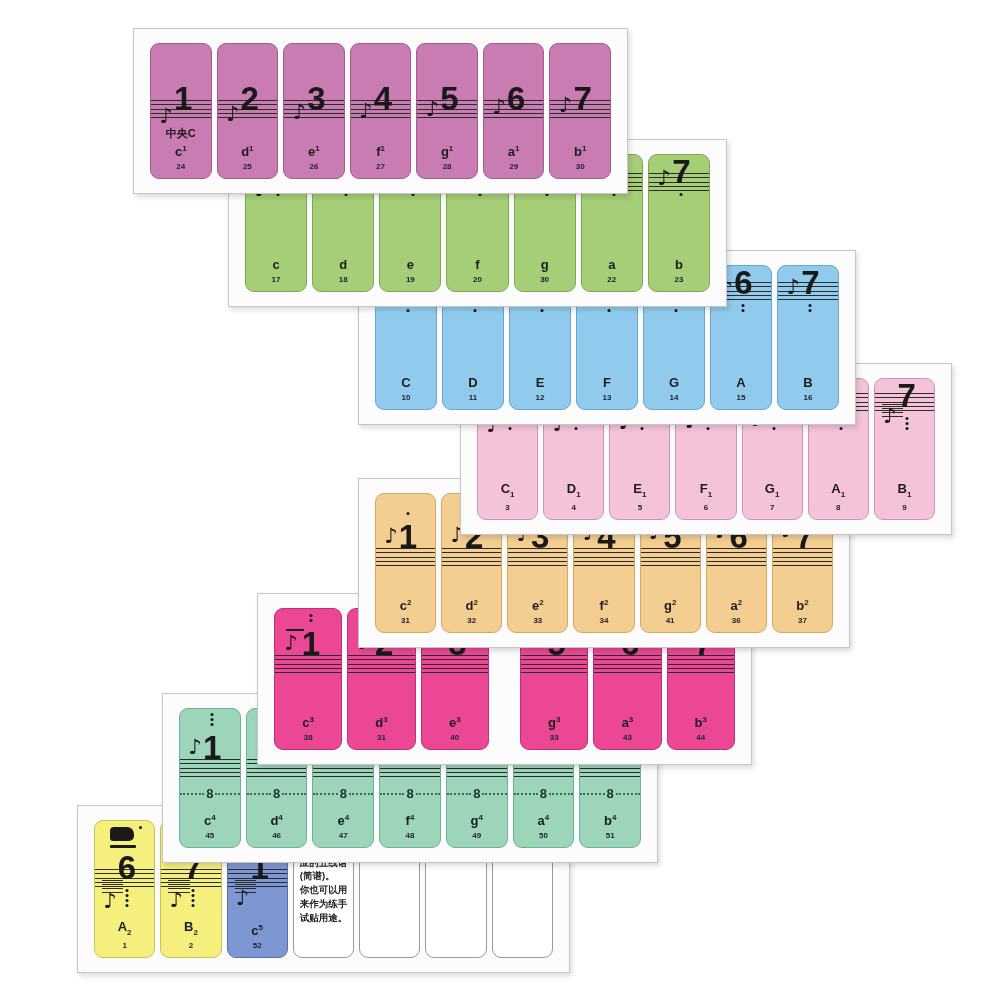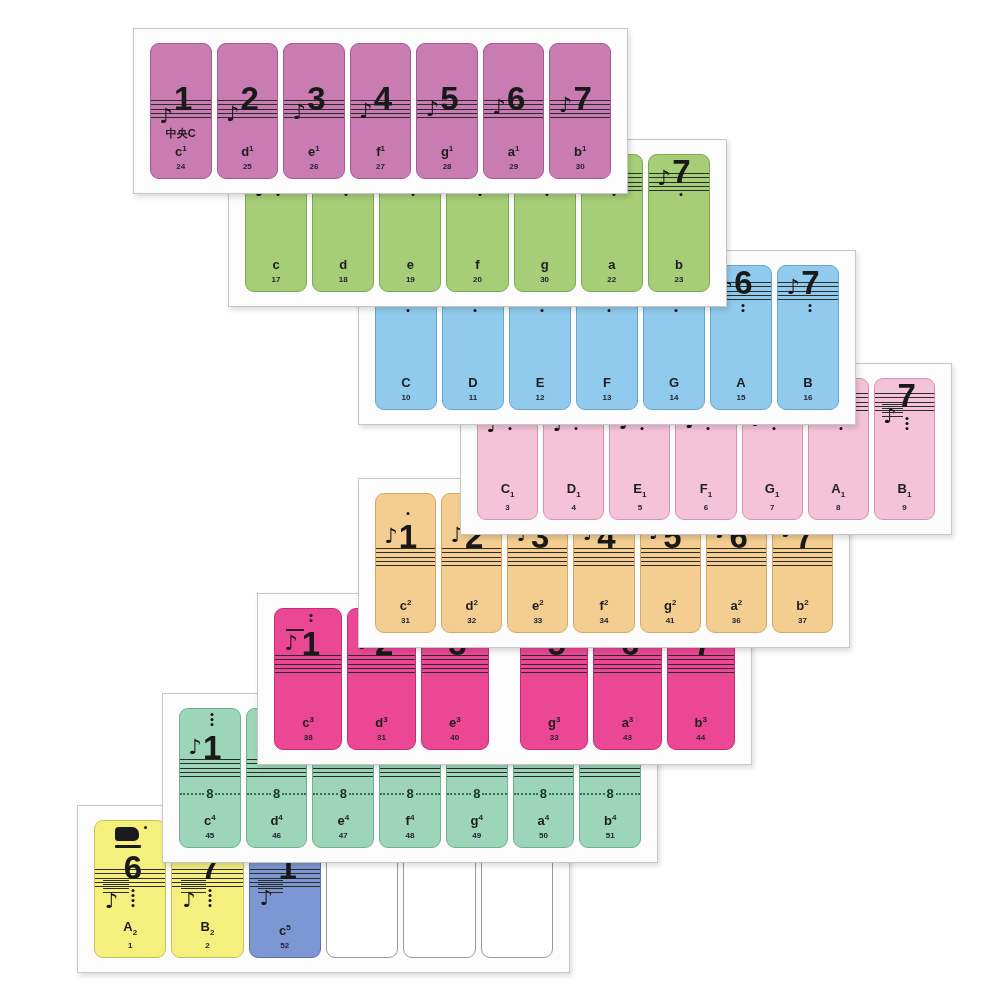--- a/index.html
+++ b/index.html
@@ -1023,40 +1023,51 @@
           <div class="ln"></div>
           <div class="ln"></div>
           <div class="ln"></div>
           <div class="ln"></div>
         </div>
         <div class="dash" style="top: 25px;"></div>
         <div class="note-name"><span>c</span><sup>5</sup></div>
         <div class="key-num">52</div>
       </div>
       <div class="sticker" style="background: rgb(255, 255, 255); border-color: rgb(154, 154, 154);">
-        <div class="staff gray" style="top: 12px;">
-          <div class="ln"></div>
-          <div class="ln"></div>
-          <div class="ln"></div>
-          <div class="ln"></div>
-          <div class="ln"></div>
+        <div class="instr">
+          <div>贴(需要用油</div>
+          <div>性笔写上对</div>
+          <div>应的五线谱</div>
+          <div>(简谱)。</div>
+          <div>你也可以用</div>
+          <div>来作为练手</div>
+          <div>试贴用途。</div>
         </div>
       </div>
       <div class="sticker" style="background: rgb(255, 255, 255); border-color: rgb(154, 154, 154);">
         <div class="staff gray" style="top: 12px;">
           <div class="ln"></div>
           <div class="ln"></div>
           <div class="ln"></div>
           <div class="ln"></div>
           <div class="ln"></div>
         </div>
       </div>
       <div class="sticker" style="background: rgb(255, 255, 255); border-color: rgb(154, 154, 154);">
         <div class="staff gray" style="top: 12px;">
           <div class="ln"></div>
           <div class="ln"></div>
           <div class="ln"></div>
           <div class="ln"></div>
           <div class="ln"></div>
         </div>
       </div>
+      <div class="sticker" style="background: rgb(255, 255, 255); border-color: rgb(154, 154, 154);">
+        <div class="staff gray" style="top: 12px;">
+          <div class="ln"></div>
+          <div class="ln"></div>
+          <div class="ln"></div>
+          <div class="ln"></div>
+          <div class="ln"></div>
+        </div>
+      </div>
     </div>
   </div>
 
 </body></html>

